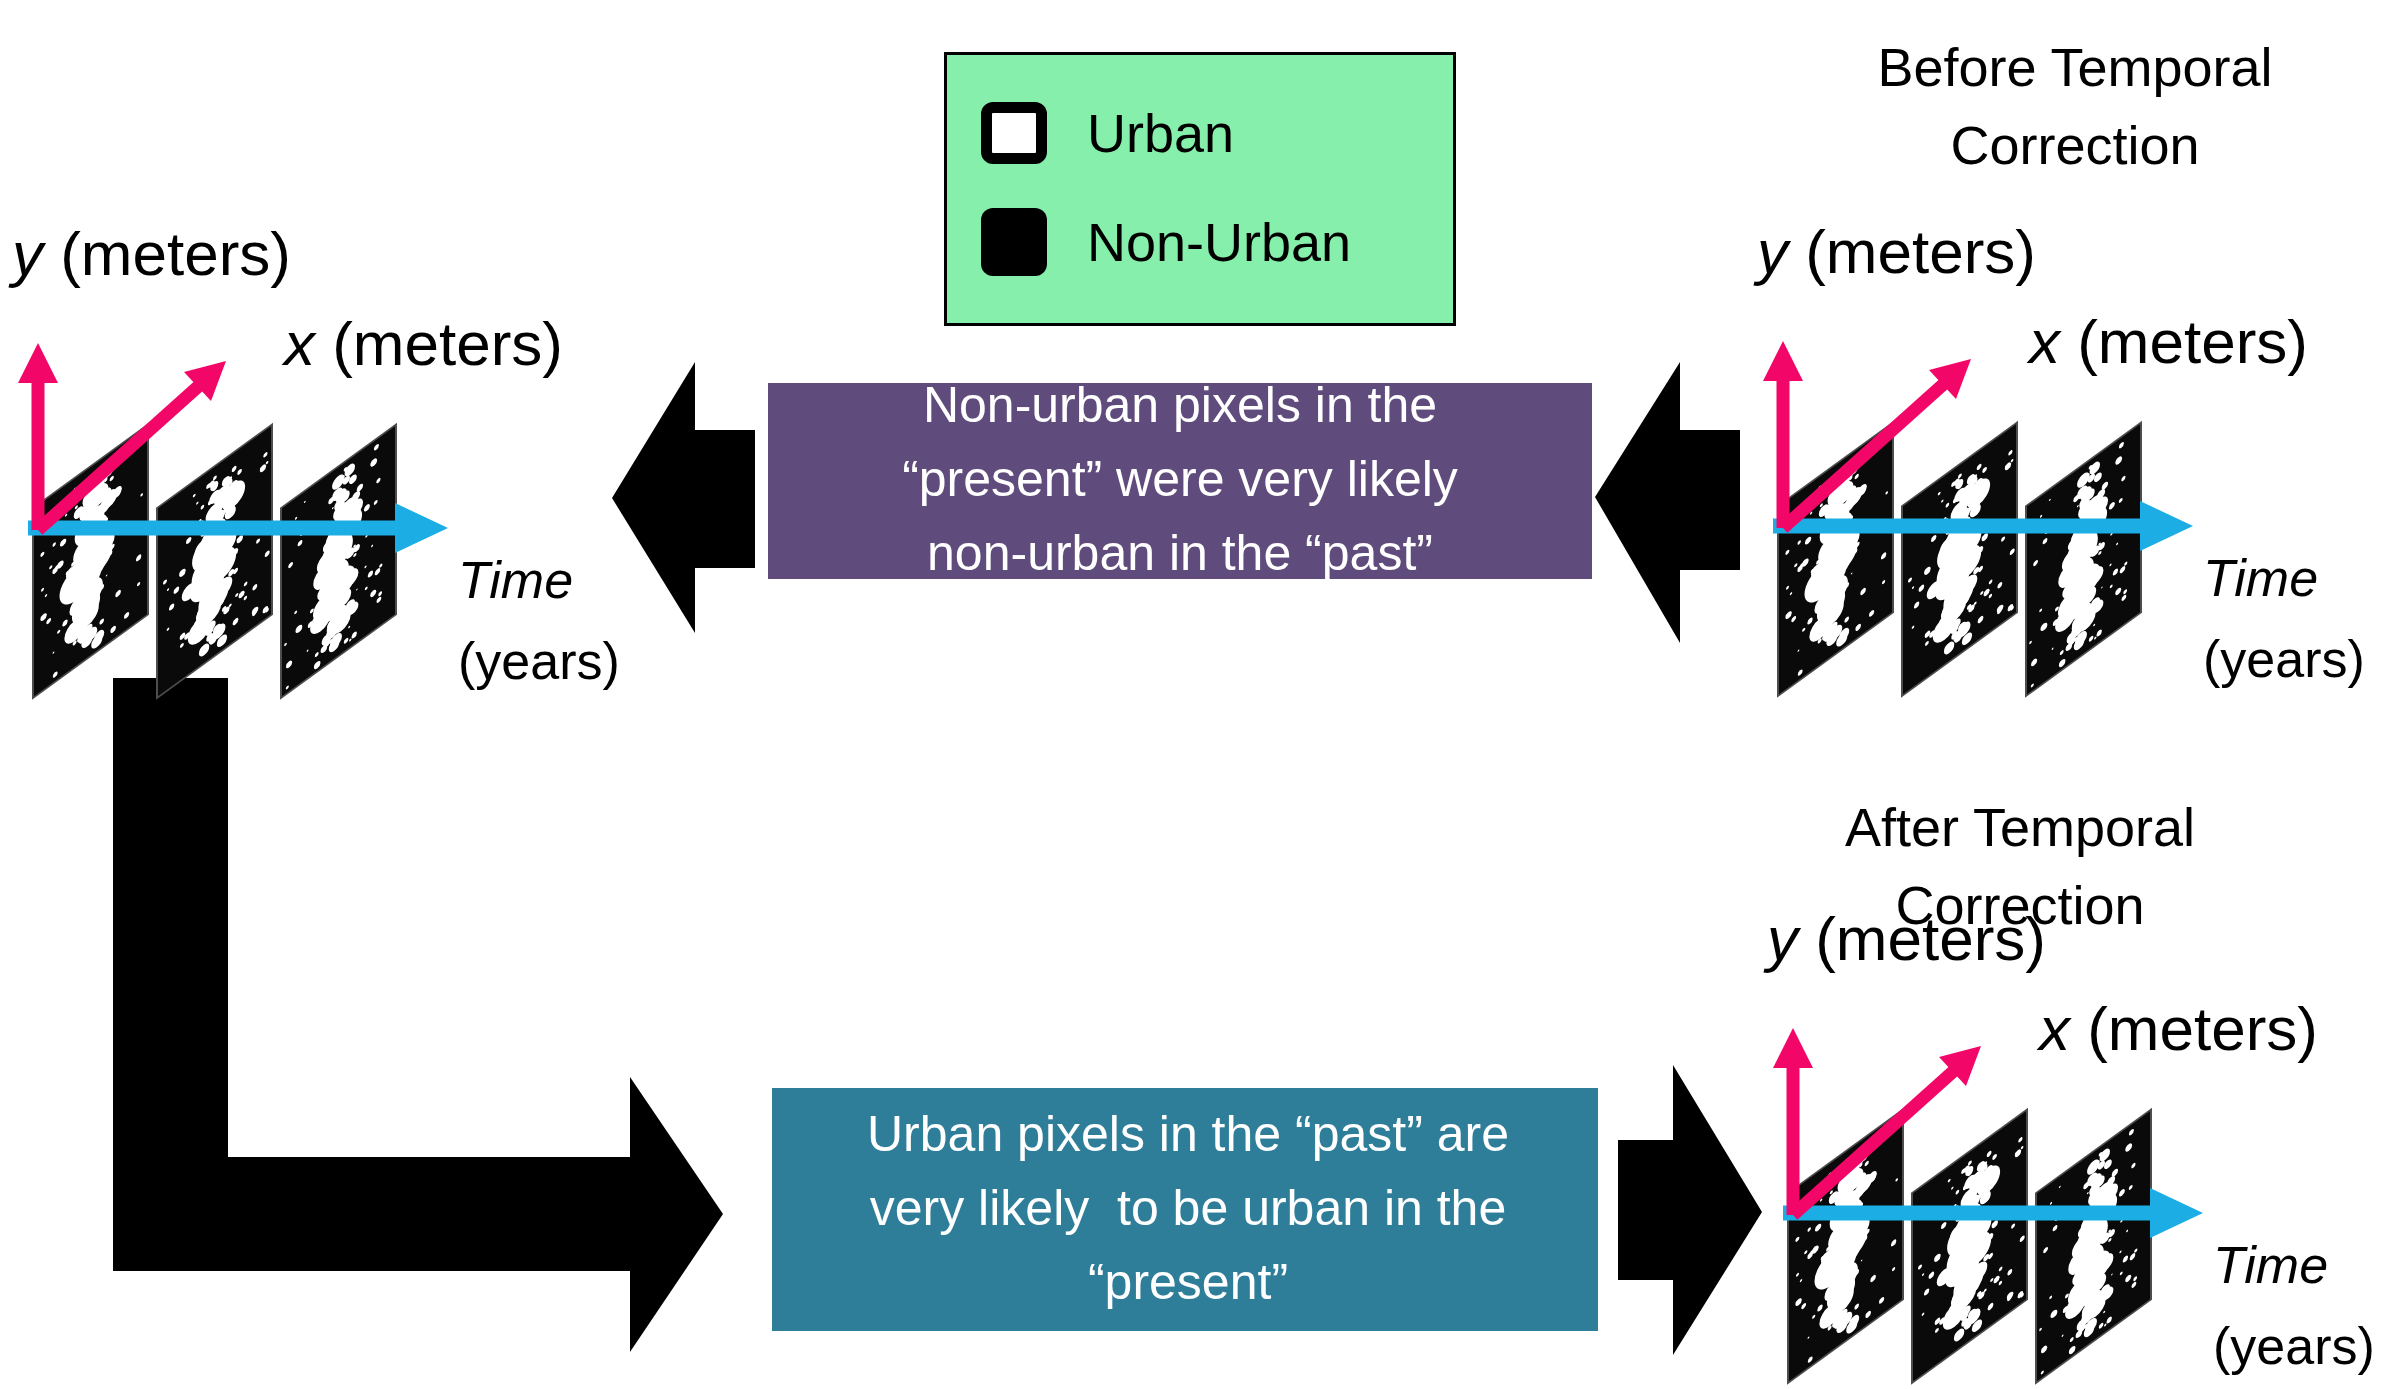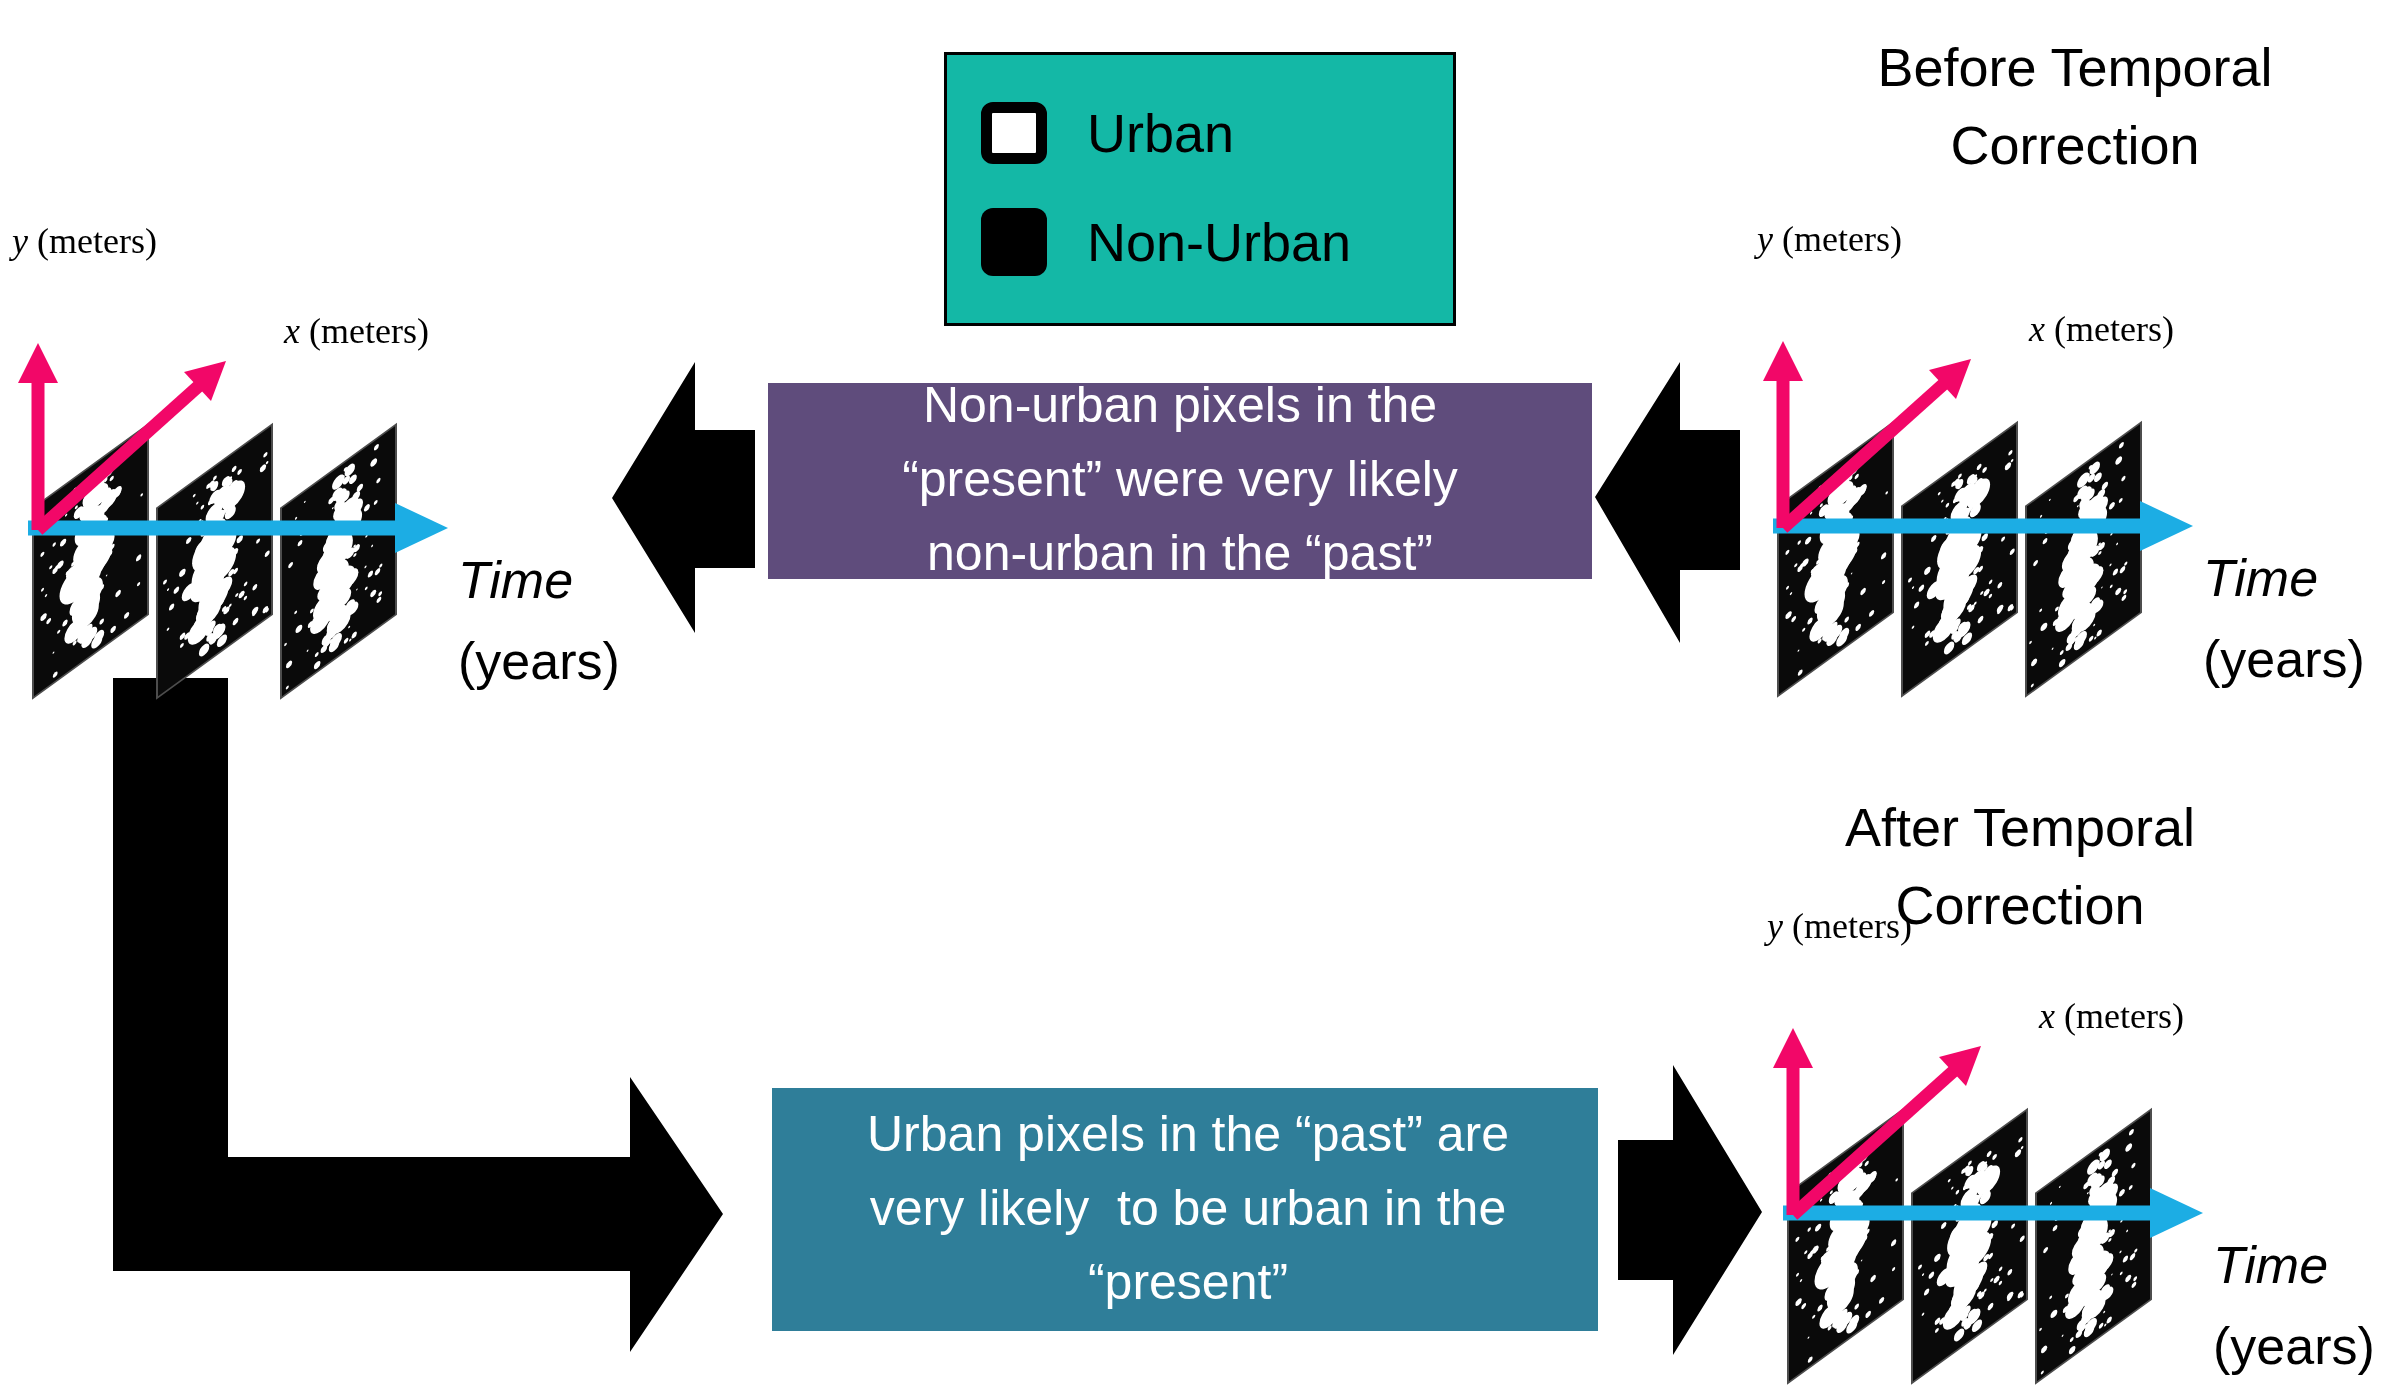--- a/index.html
+++ b/index.html
@@ -9,21 +9,21 @@
     --arrowblack:#000000;
   }
   html,body{margin:0;padding:0;background:#ffffff;}
   #canvas{
     position:relative;width:2401px;height:1389px;background:#ffffff;
     overflow:hidden;font-family:"Liberation Sans",sans-serif;color:#000;
   }
   
   .legend{
     position:absolute;left:944px;top:52px;width:512px;height:274px;
-    border:3px solid #000;background:#14b8a6;box-sizing:border-box;
+    border:3px solid #000;background:#86efac;box-sizing:border-box;
     display:flex;flex-direction:column;justify-content:center;gap:44px;
     padding-left:34px;
   }
   .legend-row{display:flex;align-items:center;gap:40px;}
   .swatch{box-sizing:border-box;flex:0 0 auto;}
   .swatch.urban{width:66px;height:62px;border:11px solid #000;border-radius:12px;background:#fff;}
   .swatch.nonurban{width:66px;height:68px;border-radius:12px;background:#000;}
   .legend-label{font-size:54px;line-height:1;}
   
   .hdr{
@@ -44,21 +44,21 @@
   #arrows{position:absolute;left:0;top:0;}
   .blackarrow{fill:var(--arrowblack);}
   
   .axdiag{position:absolute;width:650px;height:520px;}
   .axsvg{position:absolute;left:0;top:0;width:650px;height:520px;overflow:visible;}
   .pkfill{fill:var(--pink);}
   .pkstroke{stroke:var(--pink);stroke-width:13;fill:none;}
   .cyfill{fill:var(--cyan);}
   .panelrect{fill:var(--panelblack);stroke:#4d4d4d;stroke-width:2;}
   .blobs circle{fill:#fff;}
-  .axlabel{position:absolute;font-size:36px;line-height:1;white-space:nowrap;font-family:Liberation Serif, serif;}
+  .axlabel{position:absolute;font-size:62px;line-height:1;white-space:nowrap;}
   .mvar{font-style:italic;}
   .ylab{left:14px;top:28px;}
   .xlab{left:246px;top:118px;margin-left:40px;}
   .timelab{position:absolute;left:460px;top:345px;font-size:52px;line-height:1.55;white-space:nowrap;}
   #diag-left{left:-2px;top:195px;}
   #diag-before{left:1743px;top:193px;}
   #diag-after{left:1753px;top:880px;}
 </style>
 </head>
 <body>

